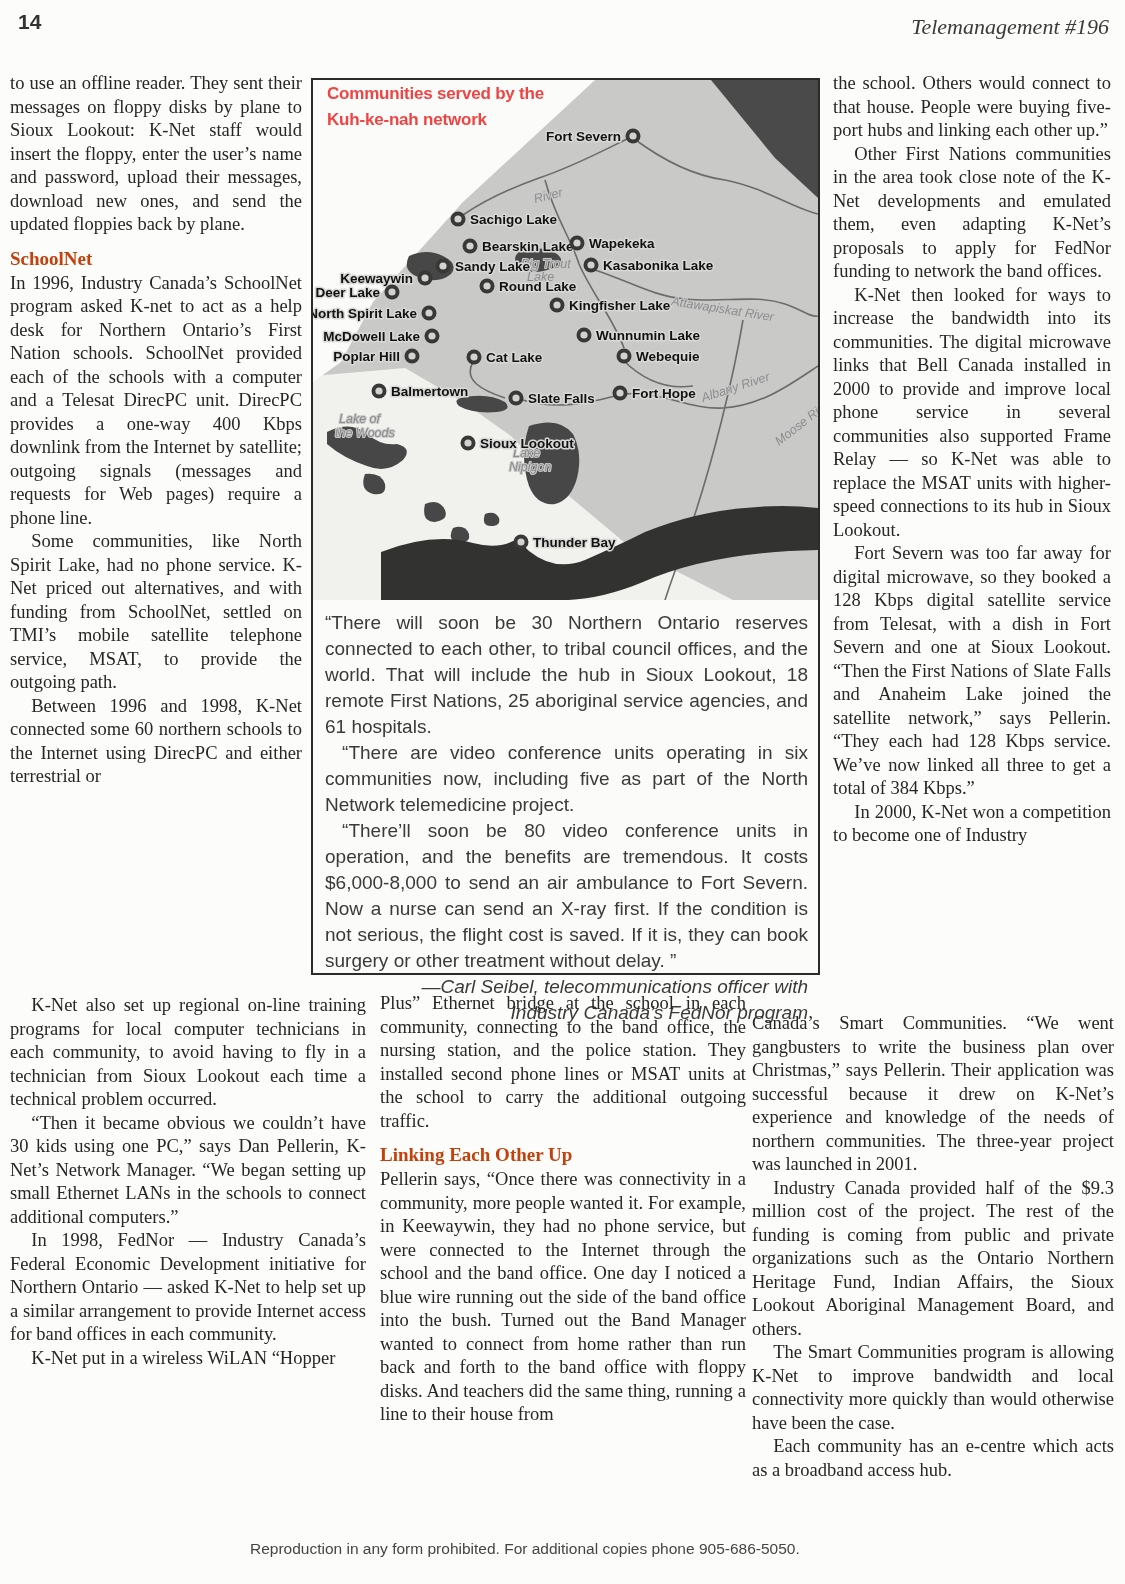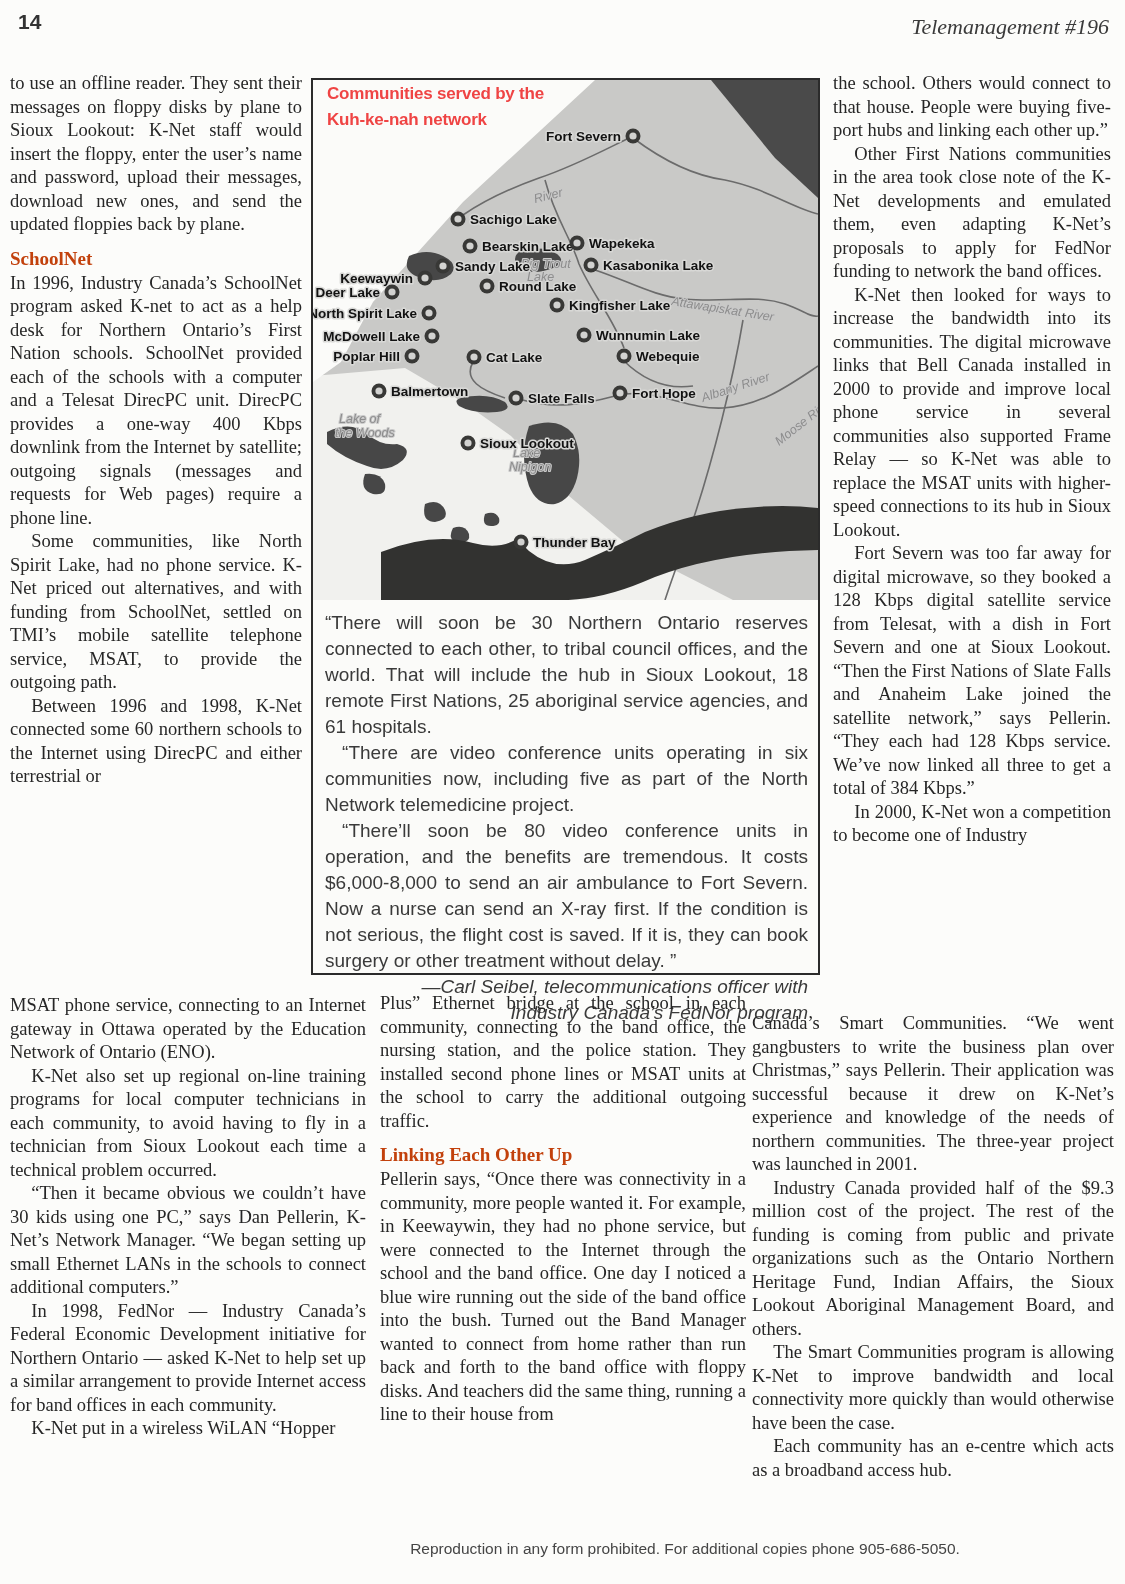--- a/index.html
+++ b/index.html
@@ -27,41 +27,40 @@
              font-family:"Liberation Sans",sans-serif;font-weight:bold;font-size:17px;
              line-height:26px;color:#ef4444;letter-spacing:-0.2px;}
   .c-label{font-family:"Liberation Sans",sans-serif;font-weight:bold;font-size:13.5px;
            fill:#121212;paint-order:stroke;stroke:#d8d8d6;stroke-width:3px;stroke-linejoin:round;}
   .geo-label{font-family:"Liberation Sans",sans-serif;font-style:italic;font-size:12.5px;fill:#8d8d8d;
              paint-order:stroke;stroke:#c9c9c9;stroke-width:2px;stroke-linejoin:round;}
   .quote{padding:10px 10px 0 12px;font-family:"Liberation Sans",sans-serif;color:#3a3a3a;}
   .quote p{margin:0;font-size:19px;line-height:26px;text-align:justify;}
   .quote p.q-ind{text-indent:0.9em;}
   .quote p.attr{text-align:right;font-style:italic;text-indent:0;}
-  .footer{position:absolute;left:250px;width:870px;bottom:26px;text-align:center;
+  .footer{position:absolute;left:250px;width:870px;bottom:26px;text-align:left;
           font-family:"Liberation Sans",sans-serif;font-size:15.5px;color:#454545;}
 </style>
 </head>
 <body>
 
 <div class="page">
 
   <span class="pagenum">14</span>
   <span class="journal">Telemanagement  #196</span>
 
   <div class="col left-top">
     <p class="cont">to use an offline reader. They sent their messages on floppy disks by plane to Sioux Lookout: K-Net staff would insert the floppy, enter the user’s name and password, upload their messages, download new ones, and send the updated floppies back by plane.</p>
     <h3>SchoolNet</h3>
     <p class="cont">In 1996, Industry Canada’s SchoolNet program asked K-net to act as a help desk for Northern Ontario’s First Nation schools. SchoolNet provided each of the schools with a computer and a Telesat DirecPC unit. DirecPC provides a one-way 400 Kbps downlink from the Internet by satellite; outgoing signals (messages and requests for Web pages) require a phone line.</p>
     <p>Some communities, like North Spirit Lake, had no phone service. K-Net priced out alternatives, and with funding from SchoolNet, settled on TMI’s mobile satellite telephone service, MSAT, to provide the outgoing path.</p>
     <p>Between 1996 and 1998, K-Net connected some 60 northern schools to the Internet using DirecPC and either terrestrial or</p>
   </div>
 
   <div class="col left-bottom">
-    <p class="cont">MSAT phone service, connecting to an Internet gateway in Ottawa operated by the Education Network of Ontario (ENO).</p>
     <p>K-Net also set up regional on-line training programs for local computer technicians in each community, to avoid having to fly in a technician from Sioux Lookout each time a technical problem occurred.</p>
     <p>“Then it became obvious we couldn’t have 30 kids using one PC,” says Dan Pellerin, K-Net’s Network Manager. “We began setting up small Ethernet LANs in the schools to connect additional computers.”</p>
     <p>In 1998, FedNor — Industry Canada’s Federal Economic Development initiative for Northern Ontario — asked K-Net to help set up a similar arrangement to provide Internet access for band offices in each community.</p>
     <p>K-Net put in a wireless WiLAN “Hopper</p>
   </div>
 
   <div class="figure">
     <div class="mapwrap">
       <svg id="map-svg" width="505" height="520" viewBox="0 0 505 520" xmlns="http://www.w3.org/2000/svg">
 

